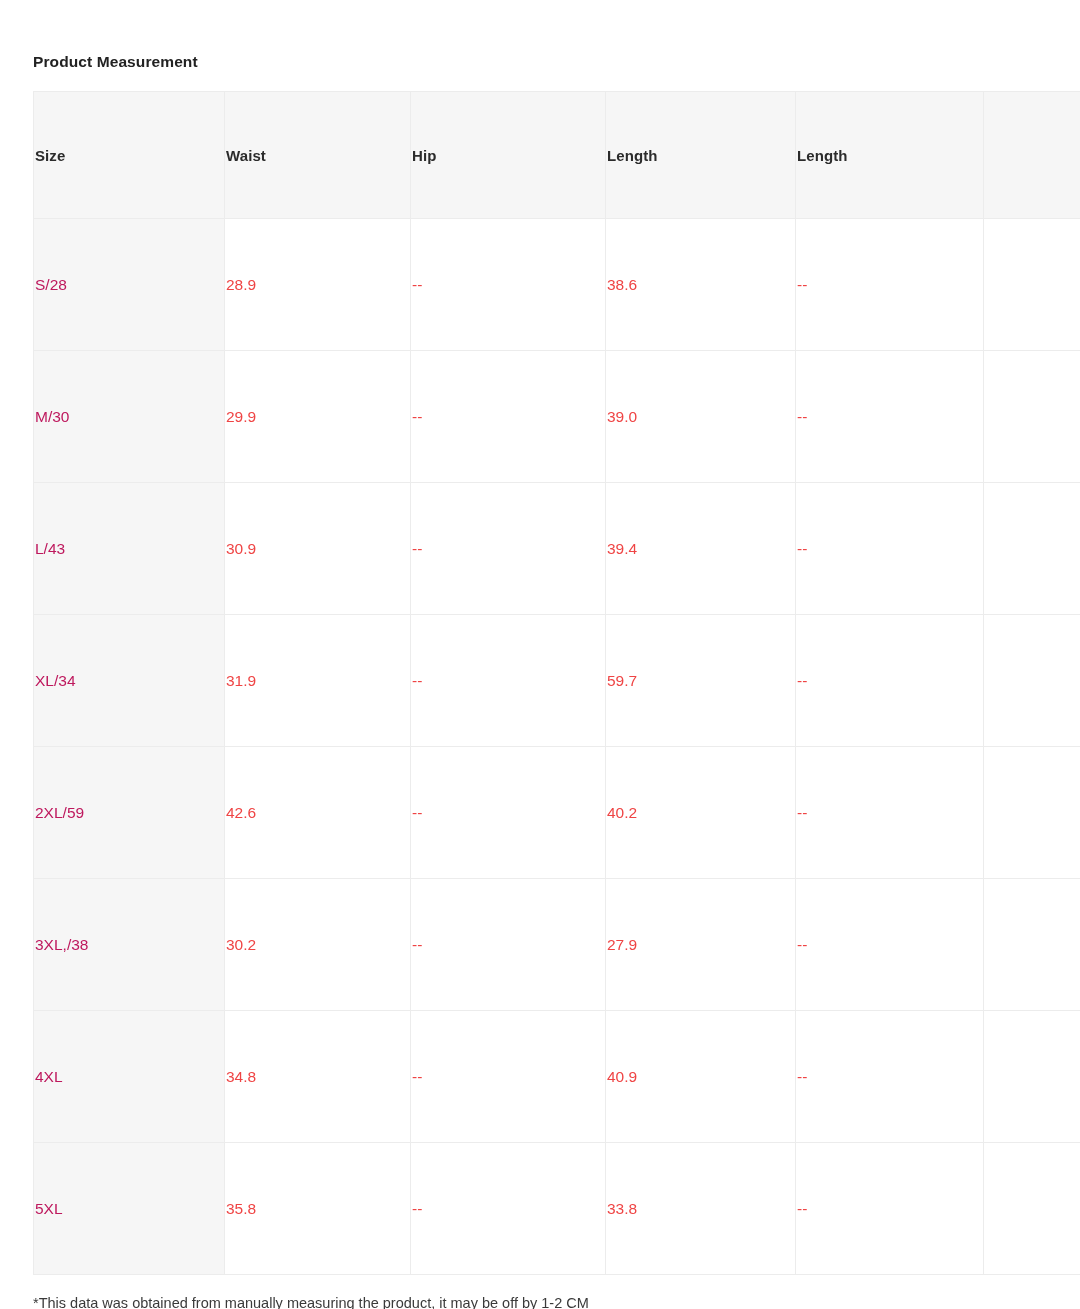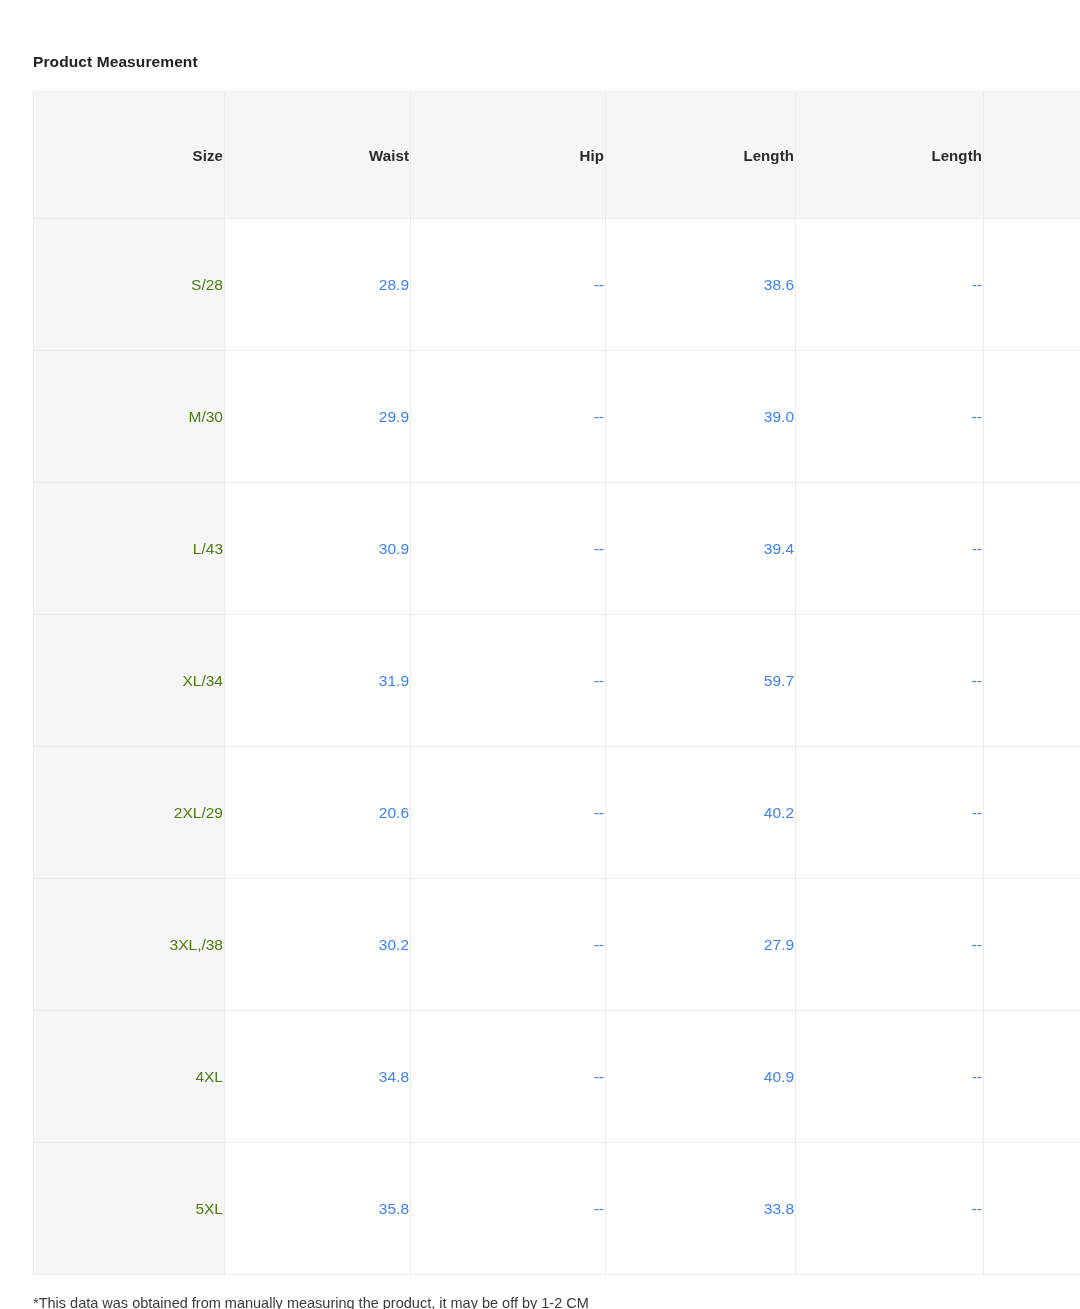--- a/index.html
+++ b/index.html
@@ -49,21 +49,21 @@
   table.measure col.c-waist  { width: 186px; }
   table.measure col.c-hip    { width: 195px; }
   table.measure col.c-length { width: 190px; }
   table.measure col.c-weight { width: 188px; }
   table.measure col.c-extra  { width: 190px; }
 
   table.measure th,
   table.measure td {
     border-right: 1px solid #ececec;
     border-bottom: 1px solid #ececec;
-    text-align: right;
+    text-align: left;
     vertical-align: middle;
     color: #3c3c3c;
     font-weight: normal;
     font-size: 15px;
   }
 
   
   table.measure thead th {
     height: 127px;
     background: #f6f6f6;
@@ -71,26 +71,26 @@
     font-size: 15px;
     color: #2b2b2b;
     letter-spacing: 0.1px;
   }
 
   
   table.measure tbody td {
     height: 132px;
     background: #ffffff;
     font-size: 15.5px;
-    color: #3b82f6;
+    color: #ef4444;
   }
   
   table.measure tbody td.size-cell {
     background: #f6f6f6;
-    color: #4d7c0f;
+    color: #be185d;
   }
   table.measure td.empty-cell { background: #ffffff; }
 
   
   .footnote {
     position: absolute;
     left: 33px; top: 1293px;
     font-size: 14.5px;
     color: #3a3a3a;
     white-space: nowrap;
@@ -151,22 +151,22 @@
         </tr>
         <tr>
           <td class="size-cell">XL/34</td>
           <td>31.9</td>
           <td>--</td>
           <td>59.7</td>
           <td>--</td>
           <td class="empty-cell"></td>
         </tr>
         <tr>
-          <td class="size-cell">2XL/29</td>
-          <td>20.6</td>
+          <td class="size-cell">2XL/59</td>
+          <td>42.6</td>
           <td>--</td>
           <td>40.2</td>
           <td>--</td>
           <td class="empty-cell"></td>
         </tr>
         <tr>
           <td class="size-cell">3XL,/38</td>
           <td>30.2</td>
           <td>--</td>
           <td>27.9</td>

